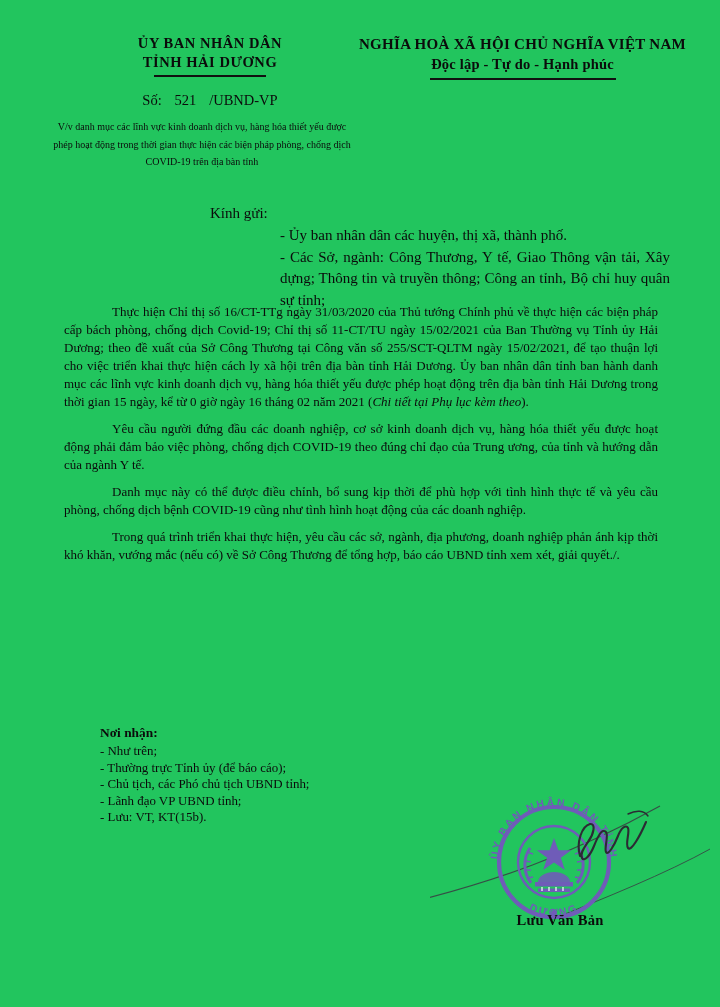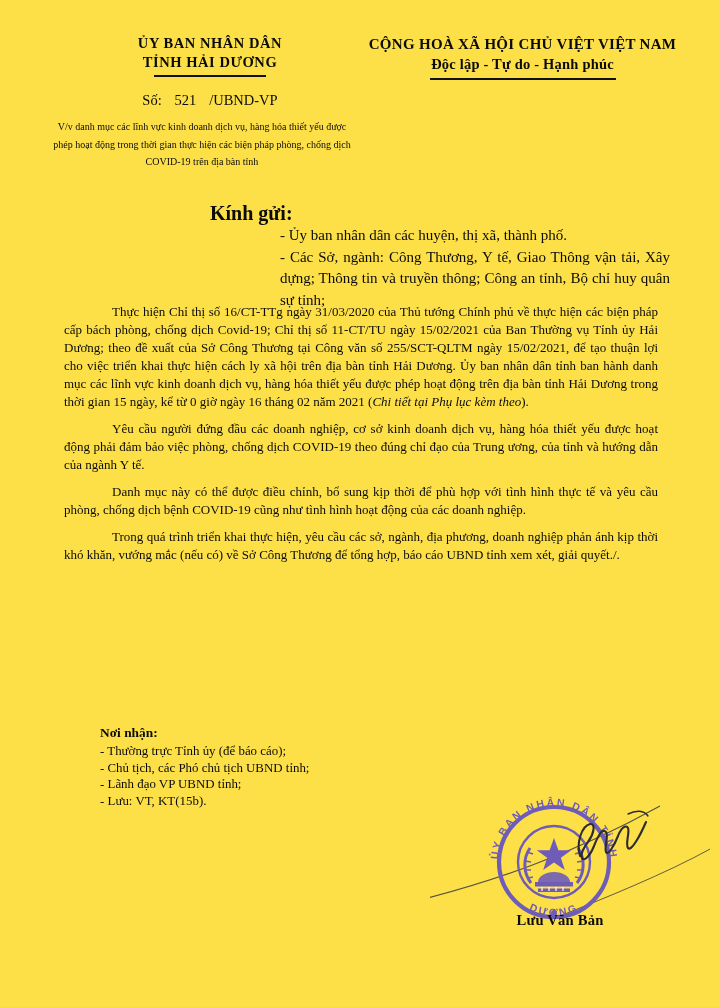--- a/index.html
+++ b/index.html
@@ -13,21 +13,21 @@
     position: relative;
     overflow: hidden;
     font-family: "Liberation Serif", "DejaVu Serif", serif;
     color: #0b0b0b;
     -webkit-font-smoothing: antialiased;
   }
 
   .page {
     position: absolute;
     inset: 0;
-    background: #fde047;
+    background: #22c55e;
   }
 
   
   .header {
     position: absolute;
     top: 34px;
     left: 0;
     width: 720px;
     height: 120px;
   }
@@ -101,23 +101,22 @@
   }
 
   
   .kinhgui-wrap {
     position: absolute;
     left: 210px;
     top: 203px;
     width: 460px;
   }
   .kinhgui-label {
-    font-size: 20px;
+    font-size: 15px;
     line-height: 20px;
-    font-weight: bold;
   }
   .kinhgui-list {
     margin-left: 70px;
     margin-top: 2px;
   }
   .kg-item {
     font-size: 15px;
     line-height: 21.5px;
     text-align: justify;
     text-align-last: left;
@@ -209,21 +208,21 @@
       <div class="sonum">
         <span>Số:</span>
         <span class="sp">&nbsp;</span>
         <span>521</span>
         <span class="sp">&nbsp;</span>
         <span>/UBND-VP</span>
       </div>
     </div>
 
     <div class="hdr-right">
-      <div class="nation-line1">CỘNG HOÀ XÃ HỘI CHỦ VIỆT VIỆT NAM</div>
+      <div class="nation-line1">NGHĨA HOÀ XÃ HỘI CHỦ NGHĨA VIỆT NAM</div>
       <div class="nation-line2">Độc lập - Tự do - Hạnh phúc</div>
       <div class="rule rule-right"></div>
     </div>
 
   </div>
 
   <div class="subject">V/v danh mục các lĩnh vực kinh doanh dịch vụ, hàng hóa thiết yếu được phép hoạt động trong thời gian thực hiện các biện pháp phòng, chống dịch COVID-19 trên địa bàn tỉnh</div>
 
   <div class="kinhgui-wrap">
     <div class="kinhgui-label">Kính gửi:</div>
@@ -235,20 +234,21 @@
 
   <div class="body">
     <p class="para"><span>Thực hiện Chỉ thị số 16/CT-TTg ngày 31/03/2020 của Thủ tướng Chính phủ về thực hiện các biện pháp cấp bách phòng, chống dịch Covid-19; Chỉ thị số 11-CT/TU ngày 15/02/2021 của Ban Thường vụ Tỉnh ủy Hải Dương; theo đề xuất của Sở Công Thương tại Công văn số 255/SCT-QLTM ngày 15/02/2021, để tạo thuận lợi cho việc triển khai thực hiện cách ly xã hội trên địa bàn tỉnh Hải Dương. Ủy ban nhân dân tỉnh ban hành danh mục các lĩnh vực kinh doanh dịch vụ, hàng hóa thiết yếu được phép hoạt động trên địa bàn tỉnh Hải Dương trong thời gian 15 ngày, kể từ 0 giờ ngày 16 tháng 02 năm 2021 (</span><span class="it">Chi tiết tại Phụ lục kèm theo</span><span>).</span></p>
     <p class="para">Yêu cầu người đứng đầu các doanh nghiệp, cơ sở kinh doanh dịch vụ, hàng hóa thiết yếu được hoạt động phải đảm bảo việc phòng, chống dịch COVID-19 theo đúng chỉ đạo của Trung ương, của tỉnh và hướng dẫn của ngành Y tế.</p>
     <p class="para">Danh mục này có thể được điều chỉnh, bổ sung kịp thời để phù hợp với tình hình thực tế và yêu cầu phòng, chống dịch bệnh COVID-19 cũng như tình hình hoạt động của các doanh nghiệp.</p>
     <p class="para">Trong quá trình triển khai thực hiện, yêu cầu các sở, ngành, địa phương, doanh nghiệp phản ánh kịp thời khó khăn, vướng mắc (nếu có) về Sở Công Thương để tổng hợp, báo cáo UBND tỉnh xem xét, giải quyết./.</p>
   </div>
 
   <div class="recipients">
     <div class="rec-title">Nơi nhận:</div>
+    <div class="rec-item">- Như trên;</div>
     <div class="rec-item">- Thường trực Tỉnh ủy (để báo cáo);</div>
     <div class="rec-item">- Chủ tịch, các Phó chủ tịch UBND tỉnh;</div>
     <div class="rec-item">- Lãnh đạo VP UBND tỉnh;</div>
     <div class="rec-item">- Lưu: VT, KT(15b).</div>
   </div>
 
 
   <div class="stamp-area">
     <svg width="280" height="160" viewBox="0 0 280 160">
       <defs>

